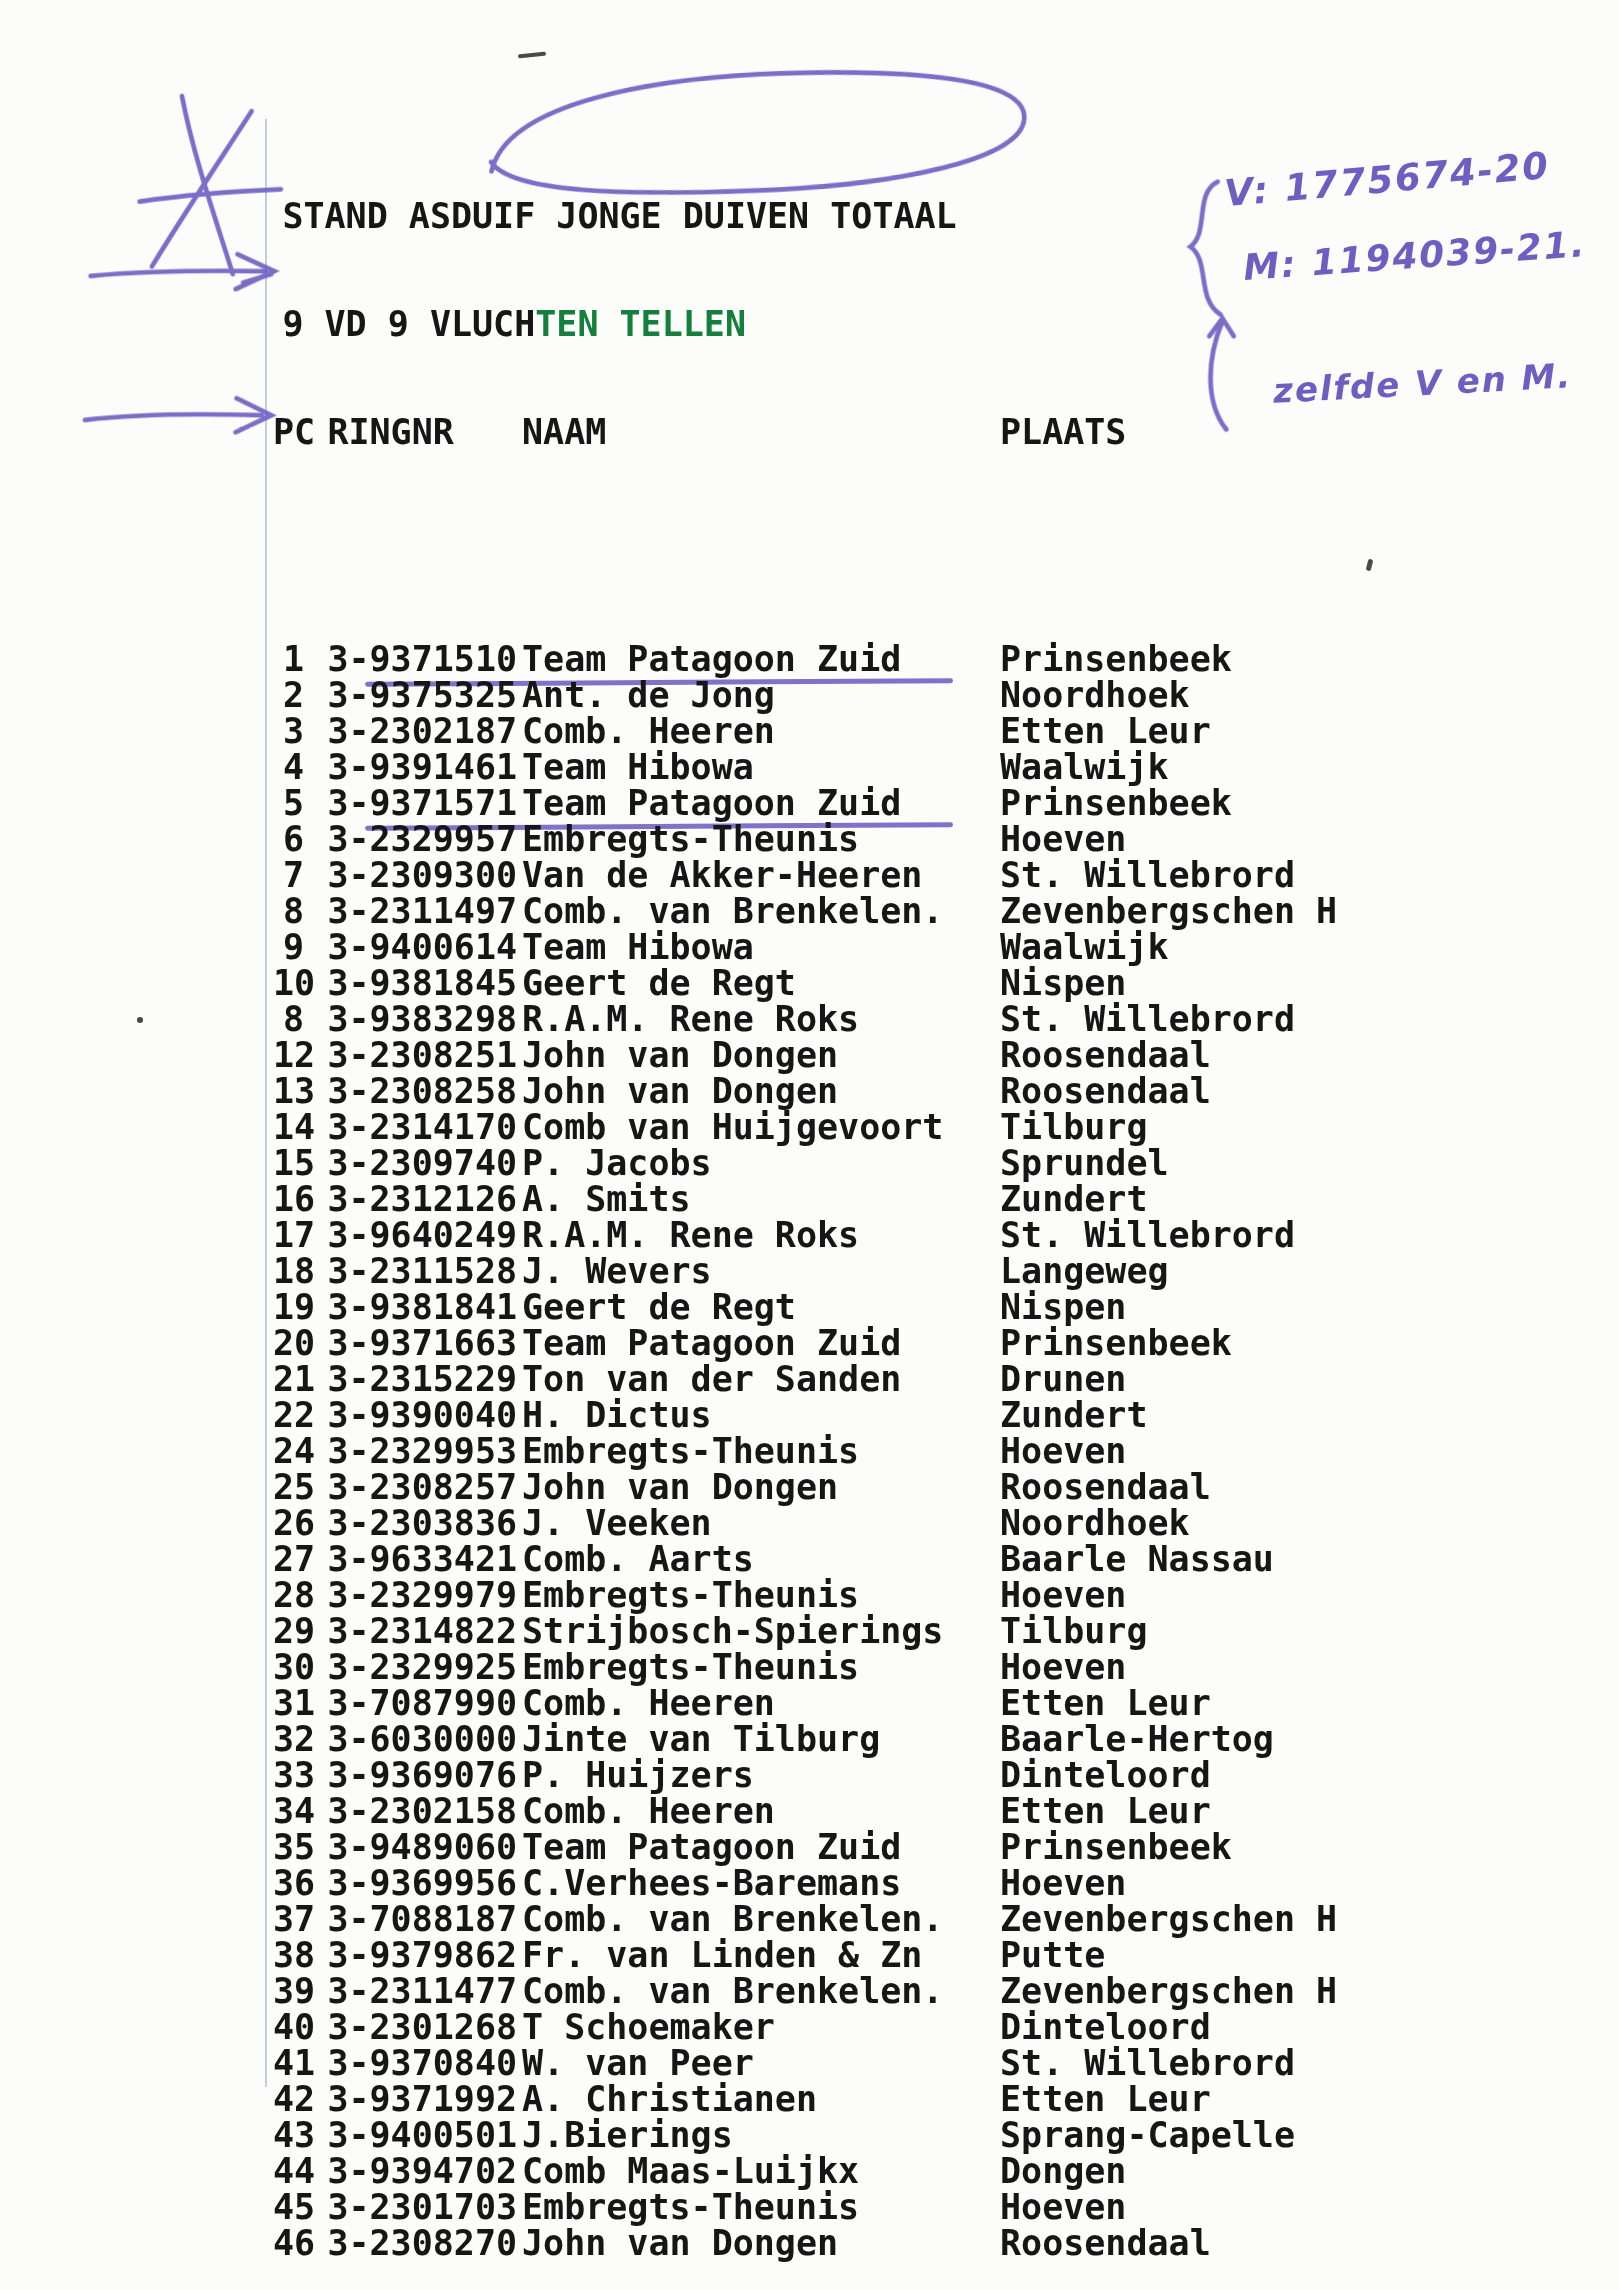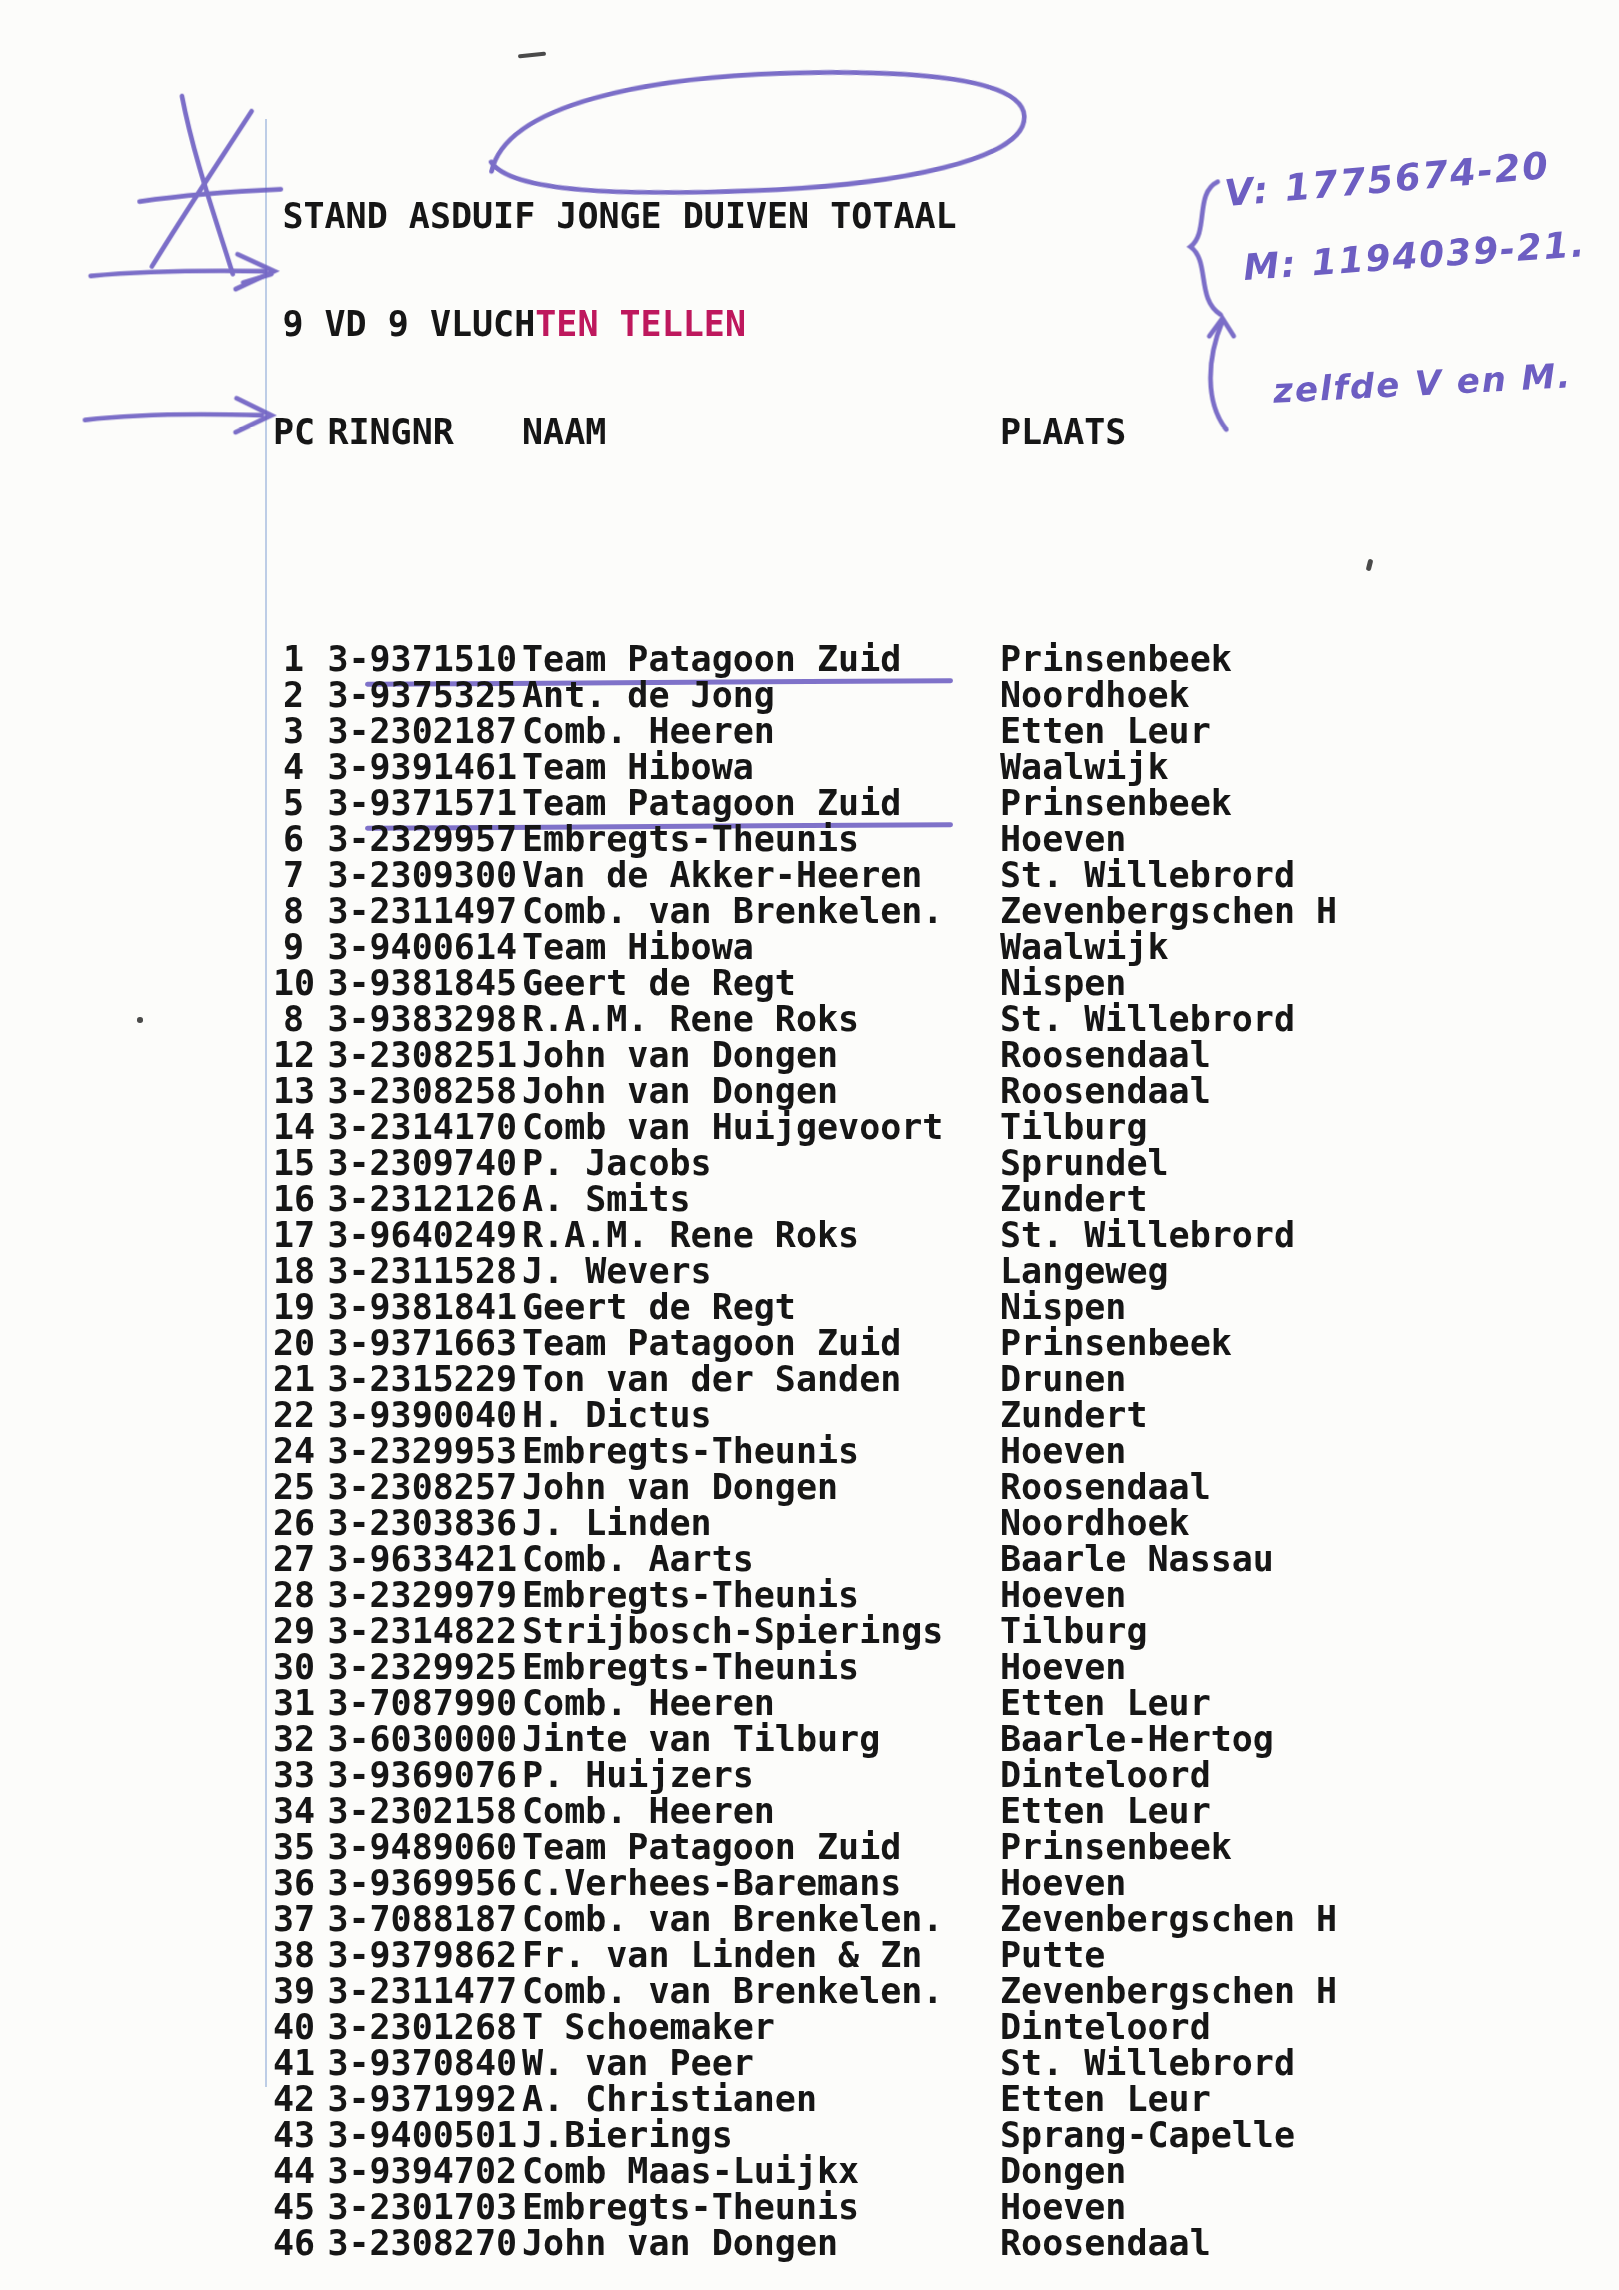--- a/index.html
+++ b/index.html
@@ -22,21 +22,21 @@
   .speck.tick{width:4.7px;height:12.2px;transform:rotate(14deg);border-radius:2.8px;}
   .speck.dot{width:5.6px;height:5.6px;border-radius:50%;}
 
   .listing{
     position:absolute;left:273px;top:126px;width:1177px;
     font-size:35px;font-weight:bold;line-height:36px;
     white-space:pre;
   }
   .line{height:36px;}
   .title-line{padding-left:9.4px;}
-  .faded{color:#be185d;}
+  .faded{color:#15803d;}
   .hdr-gap{margin-bottom:11.3px;}
 
   .row,.hdr{
     position:relative;
     display:grid;
     grid-template-columns:45px 204px 478px auto;
     height:36px;
   }
   .c-pc{text-align:center;padding-right:3.8px;}
   .c-ring{padding-left:9.4px;}
@@ -225,21 +225,21 @@
         
       </div><div class="row">
         <span class="c-pc">25</span>
         <span class="c-ring">3-2308257</span>
         <span class="c-naam">John van Dongen</span>
         <span class="c-plaats">Roosendaal</span>
         
       </div><div class="row">
         <span class="c-pc">26</span>
         <span class="c-ring">3-2303836</span>
-        <span class="c-naam">J. Linden</span>
+        <span class="c-naam">J. Veeken</span>
         <span class="c-plaats">Noordhoek</span>
         
       </div><div class="row">
         <span class="c-pc">27</span>
         <span class="c-ring">3-9633421</span>
         <span class="c-naam">Comb. Aarts</span>
         <span class="c-plaats">Baarle Nassau</span>
         
       </div><div class="row">
         <span class="c-pc">28</span>

